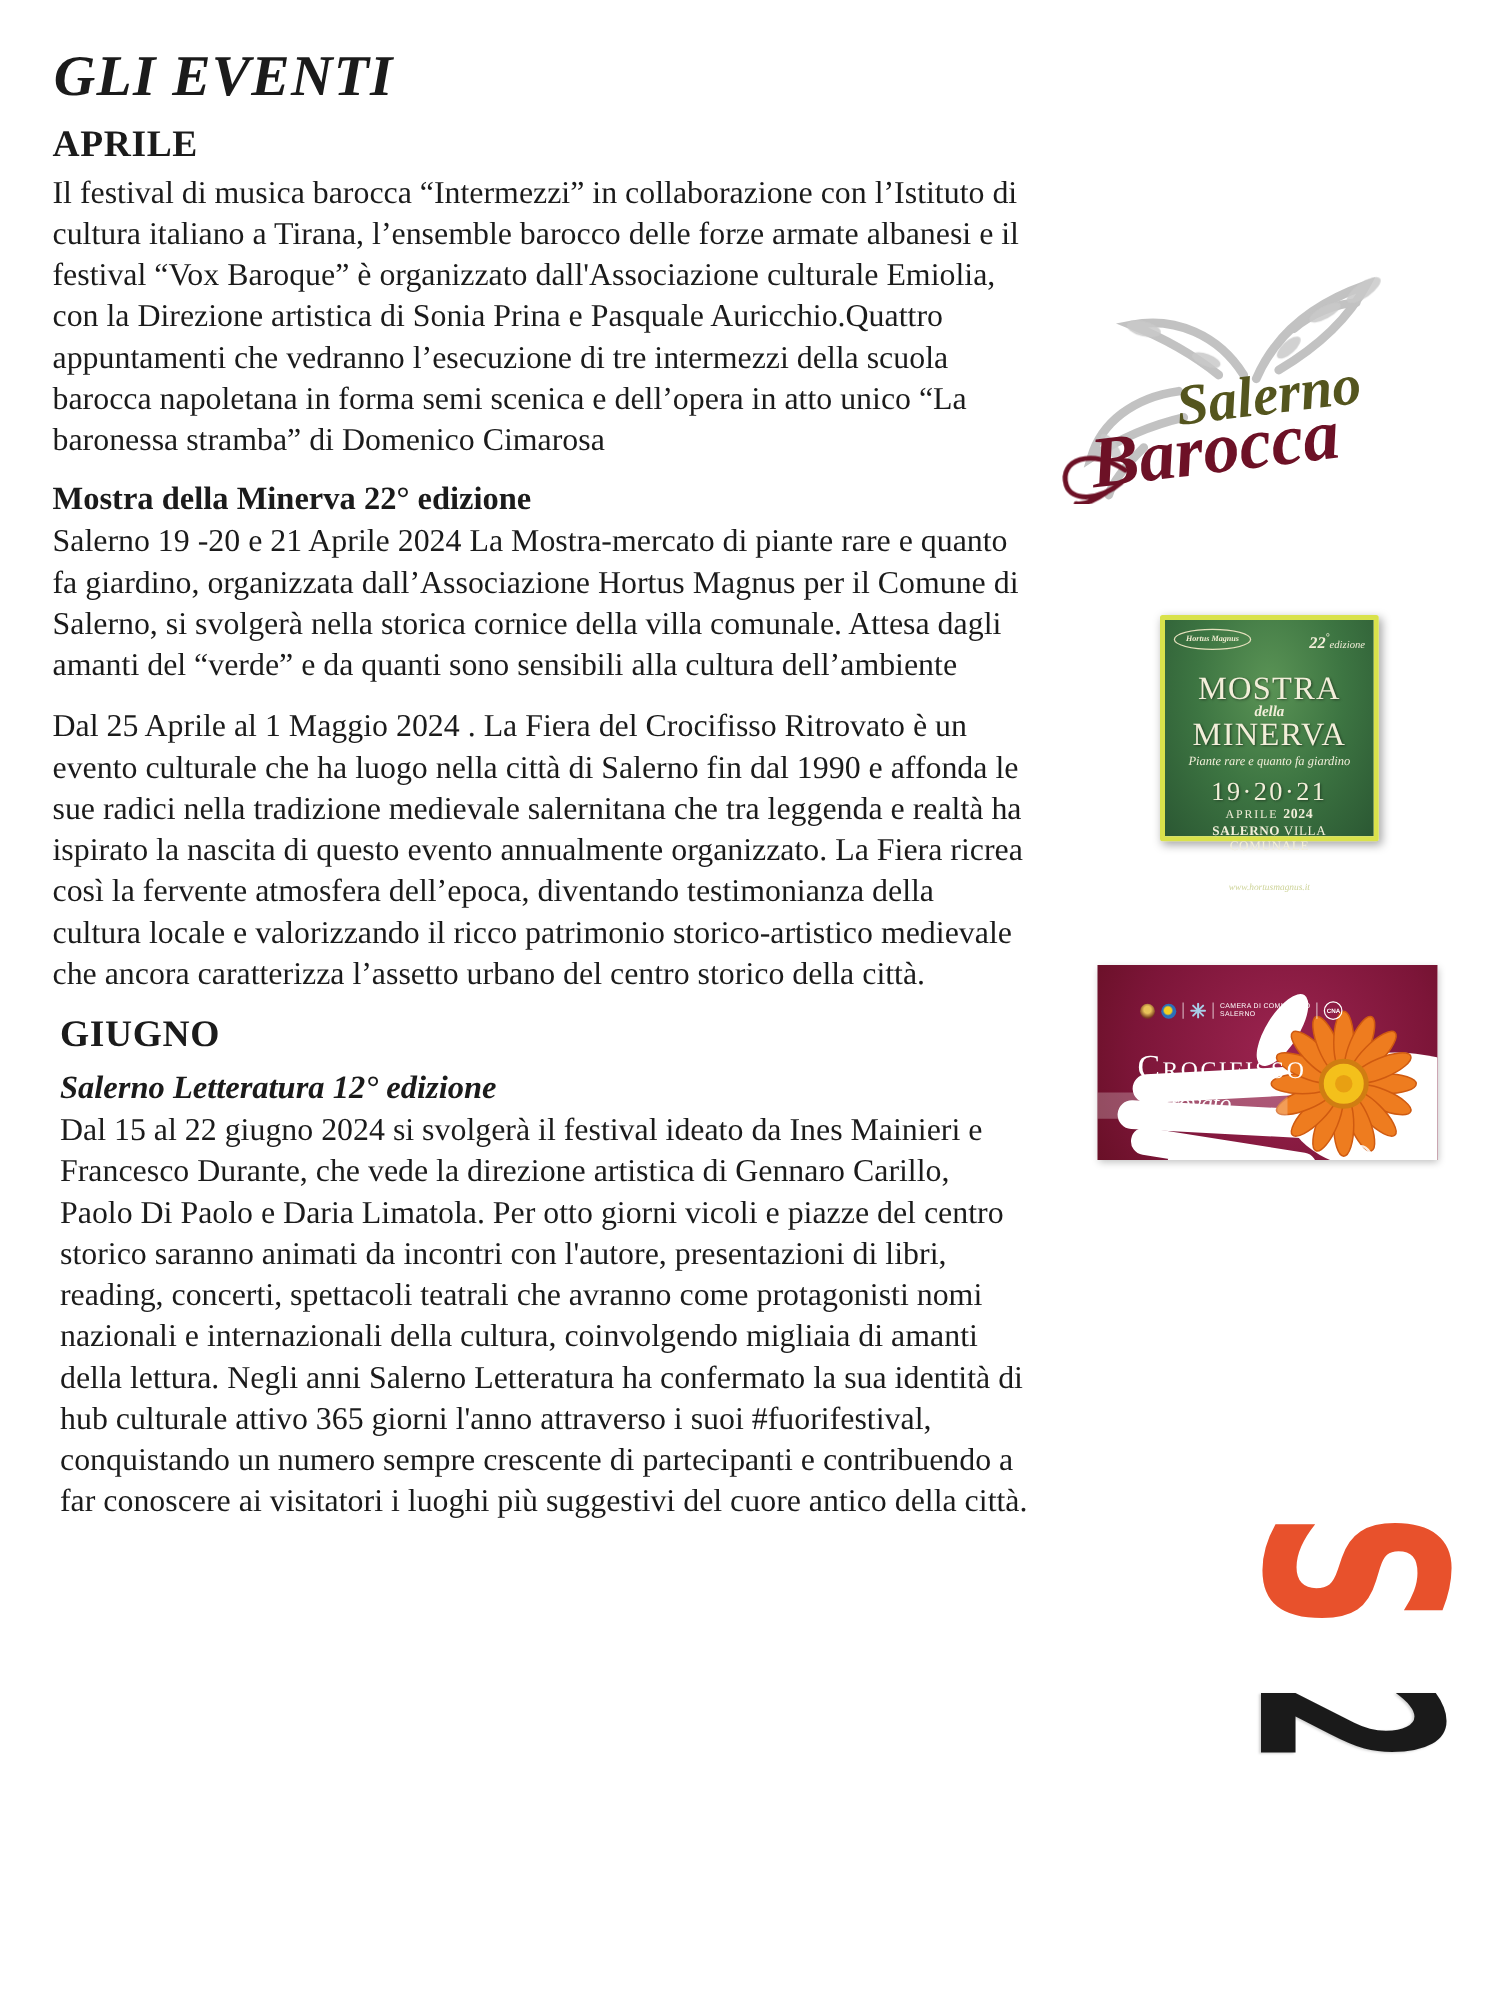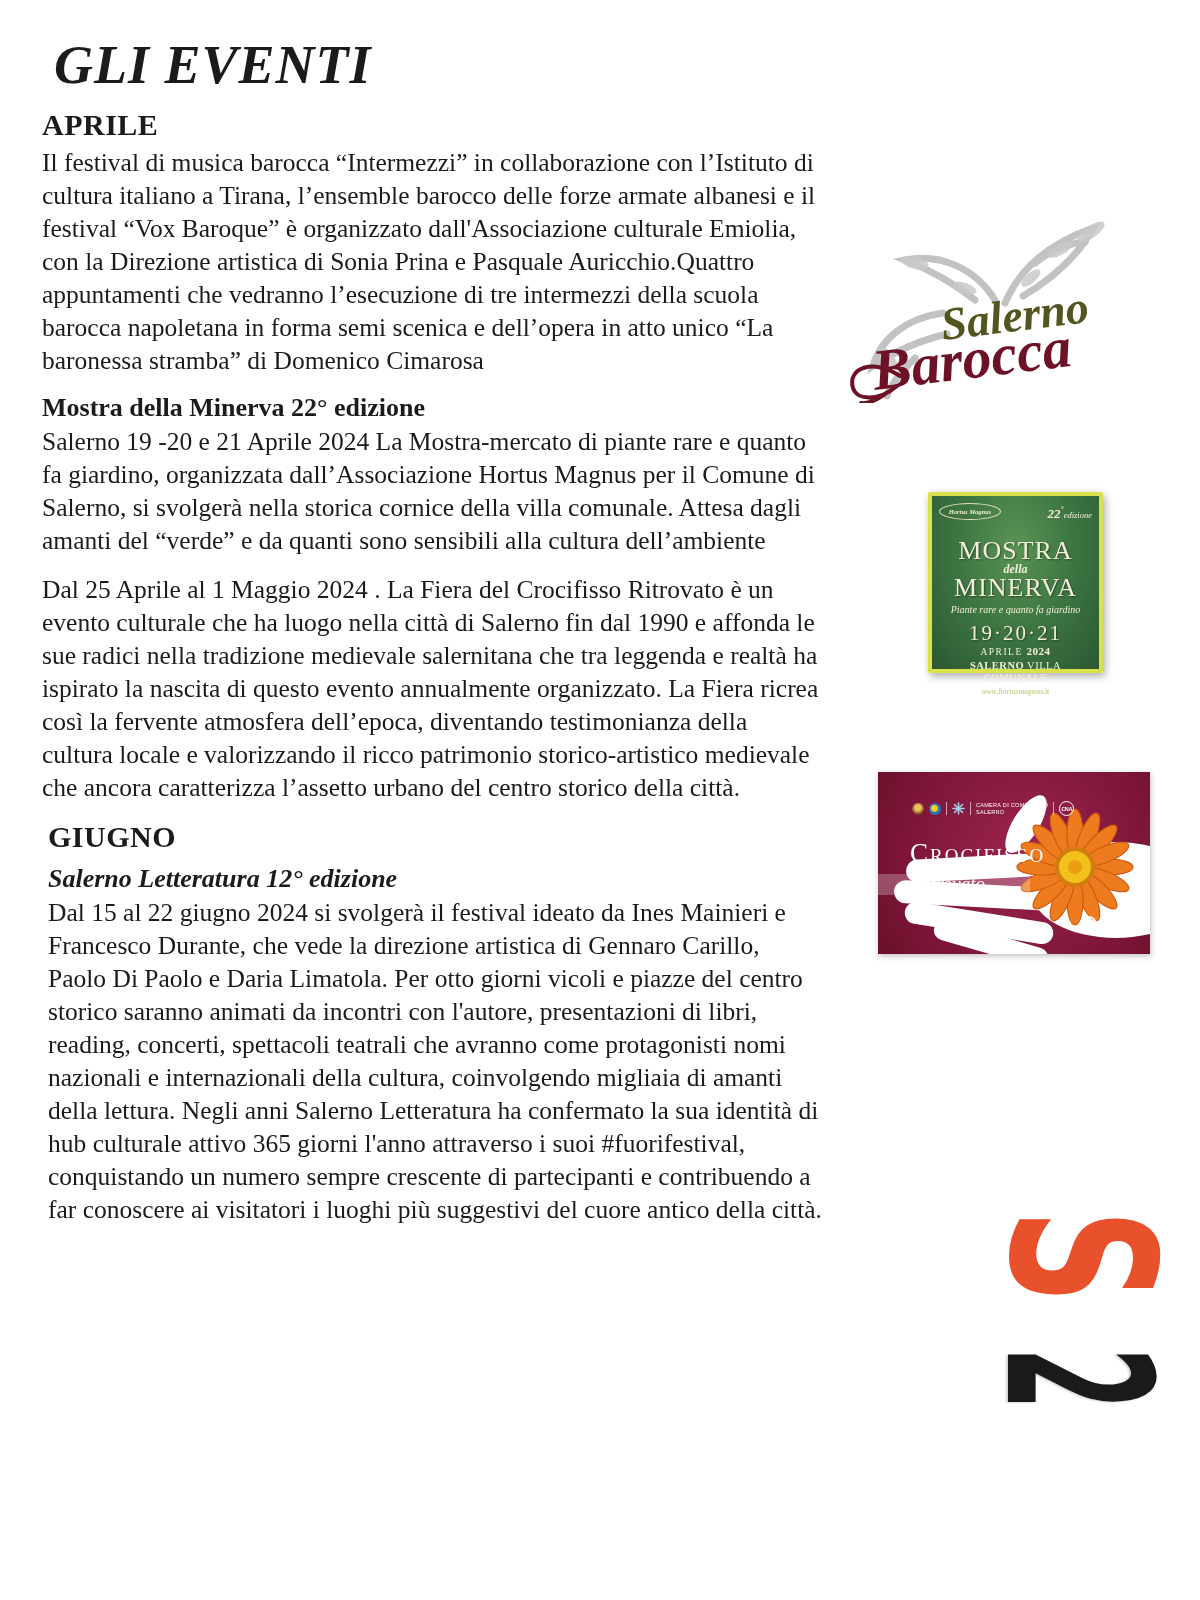--- a/index.html
+++ b/index.html
@@ -2,21 +2,21 @@
 <html><head>
 <meta charset="utf-8">
 <style>
   html,body{margin:0;padding:0;}
   body{
     width:1200px;height:1600px;position:relative;background:#ffffff;
     font-family:"Liberation Serif",serif;color:#1b1b1b;overflow:hidden;
   }
   
   .content{position:absolute;left:42px;top:34px;width:782px;}
-  .doc-title{font-size:54px;font-style:italic;font-weight:bold;letter-spacing:1px;margin:0 0 8px 12px;}
+  .doc-title{font-size:46px;font-style:italic;font-weight:bold;letter-spacing:1px;margin:0 0 8px 1px;}
   .month-h{font-size:30px;font-weight:bold;margin:12px 0 4px 0;letter-spacing:.5px;}
   .event-h{font-size:26px;font-weight:bold;margin:10px 0 2px 0;}
   .event-h.it{font-style:italic;}
   .event-p{font-size:25.5px;line-height:33px;margin:0 0 16px 0;}
   .sec-giugno{padding-left:6px;}
 
   
   .barocca{position:absolute;left:845px;top:208px;width:300px;height:195px;}
 
   
@@ -35,25 +35,25 @@
   .mn-ed-deg{font-size:8px;vertical-align:super;}
   .mn-ed-word{font-size:8.5px;}
   .mn-t1,.mn-t3{font-size:26px;letter-spacing:1px;line-height:25px;text-shadow:1px 1px 2px rgba(0,0,0,.45);}
   .mn-t2{font-style:italic;font-weight:700;font-size:12px;line-height:12px;}
   .mn-sub{font-style:italic;font-size:10px;margin-top:4px;line-height:11px;}
   .mn-dates{font-size:21px;letter-spacing:2px;margin-top:8px;line-height:21px;text-shadow:1px 1px 2px rgba(0,0,0,.4);}
   .mn-ap{font-size:9.5px;letter-spacing:1.5px;margin-top:2px;line-height:11px;}
   .mn-ap .yr{font-weight:700;font-size:11px;letter-spacing:.5px;}
   .mn-loc{font-size:10.5px;margin-top:2px;line-height:12px;letter-spacing:.5px;}
   .mn-loc .city{font-weight:700;}
-  .mn-web{font-style:italic;font-weight:700;font-size:7.5px;color:#cdd398;margin-top:3px;}
+  .mn-web{font-style:italic;font-weight:400;font-size:7.5px;color:#cdd398;margin-top:21px;}
 
   
   .crocifisso{
-    position:absolute;left:878px;top:772px;width:272px;height:182px;overflow:hidden;
+    position:absolute;left:878px;top:772px;width:272px;height:156px;overflow:hidden;
     background:radial-gradient(circle at 55% 45%, #9c2450 0%, #7c1538 70%, #691027 100%);
     box-shadow:1px 2px 6px rgba(0,0,0,.25);
   }
   .cr-logos{position:absolute;left:34px;top:29px;display:flex;align-items:center;gap:5px;}
   .cr-dot{width:12px;height:12px;border-radius:50%;}
   .cr-crest{background:radial-gradient(circle at 50% 40%, #e8c35a 0 30%, #7a3a20 70%);}
   .cr-globe{background:radial-gradient(circle at 45% 45%, #f5d020 0 30%, #2a6fba 45%);}
   .cr-sep{width:1px;height:13px;background:rgba(255,255,255,.6);}
   .cr-org{font-family:"Liberation Sans",sans-serif;font-size:5.5px;line-height:6.5px;color:#fff;letter-spacing:.3px;text-align:left;}
   .cr-cna{width:15px;height:15px;border-radius:50%;border:1.2px solid #fff;display:flex;align-items:center;justify-content:center;

